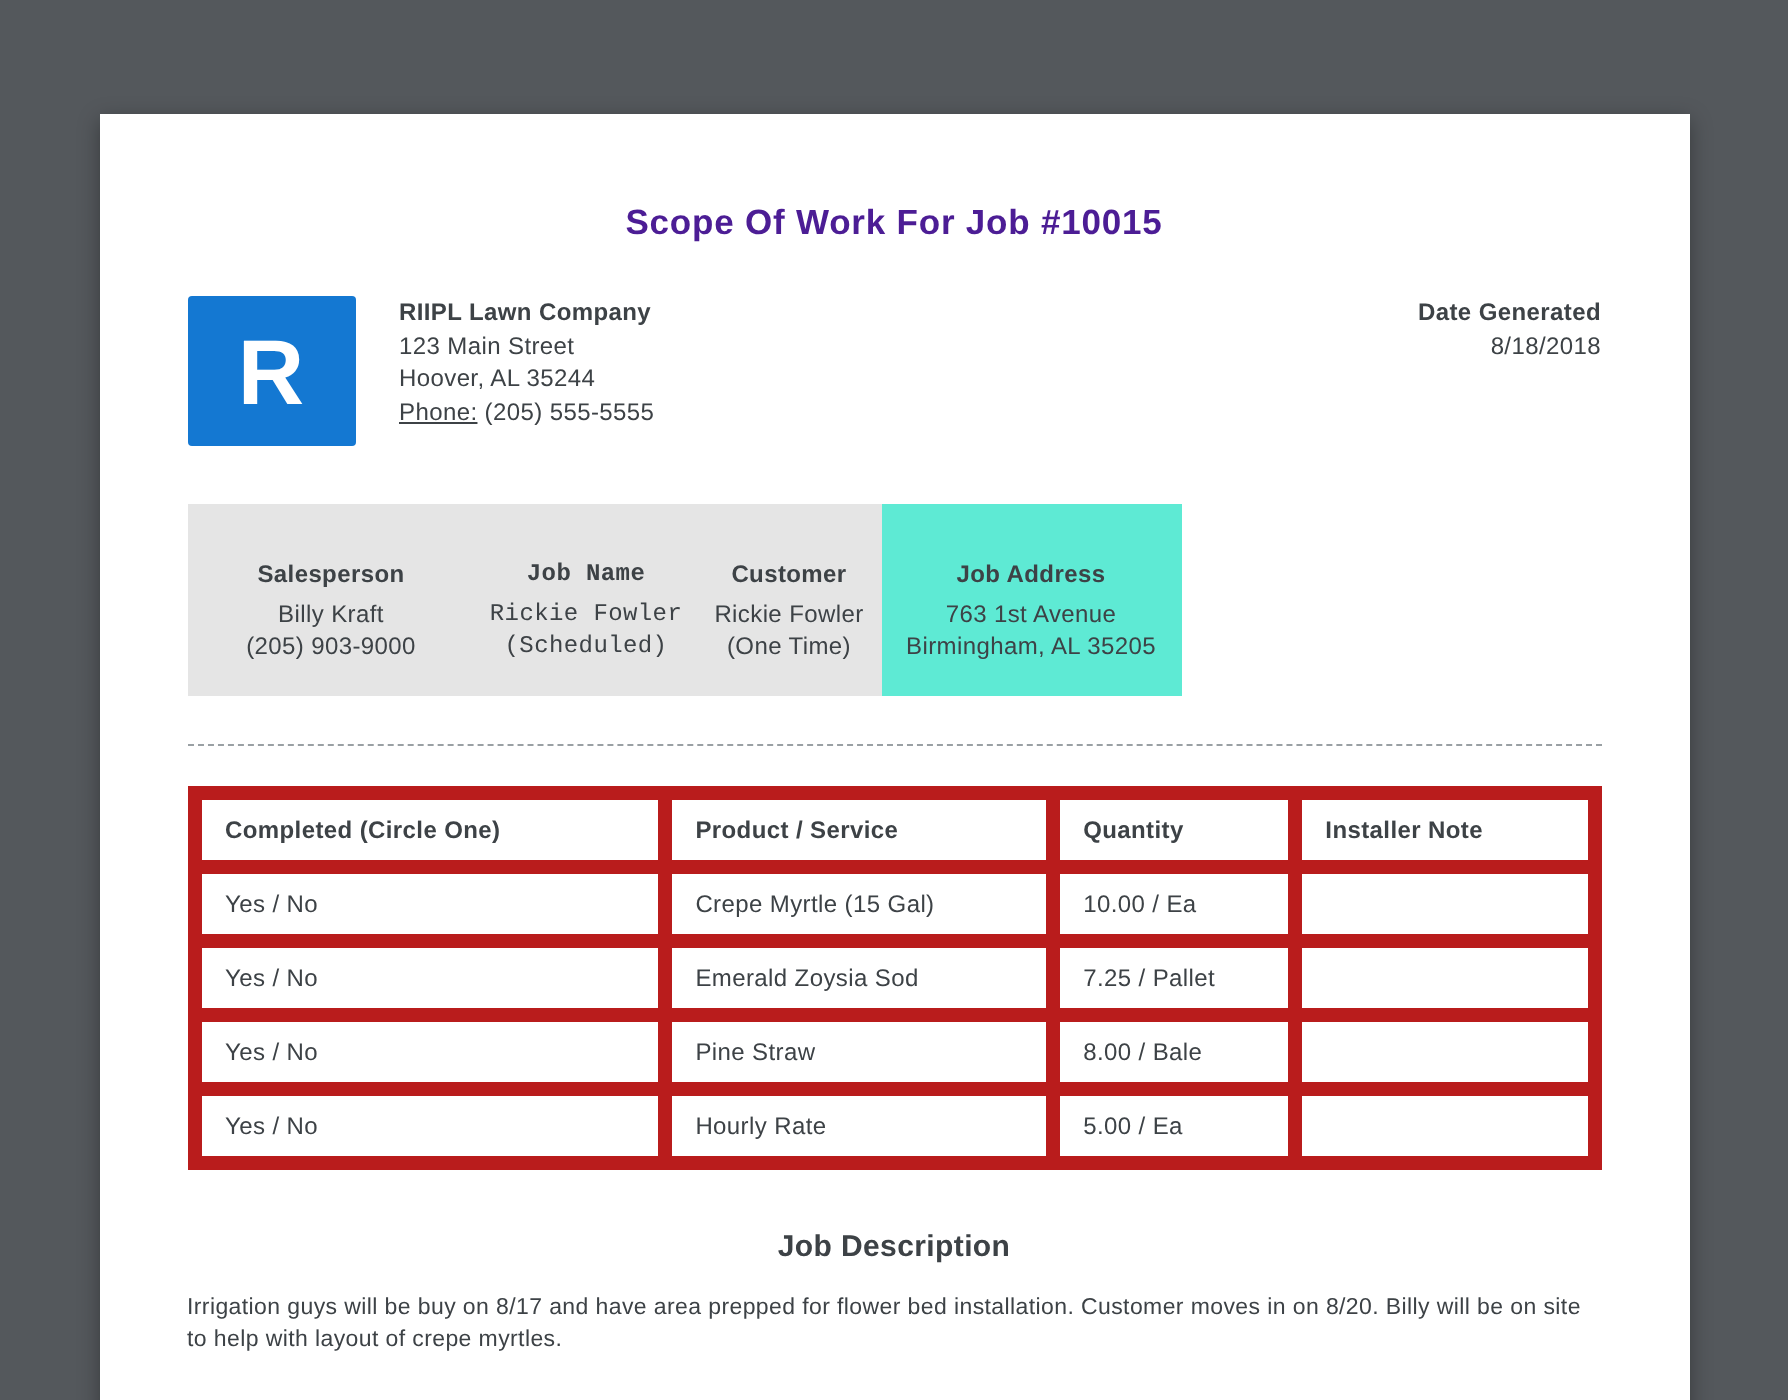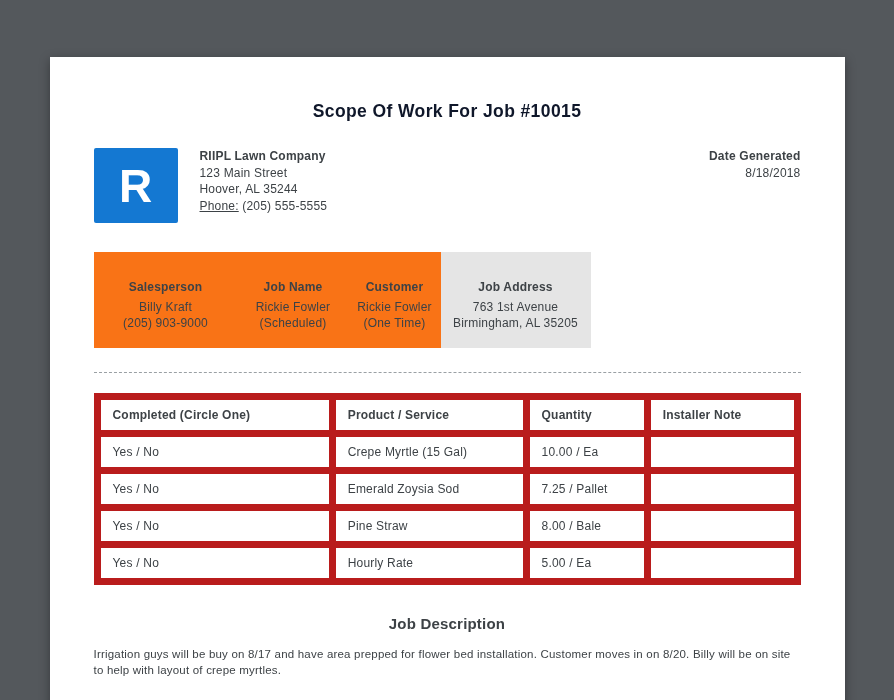--- a/index.html
+++ b/index.html
@@ -14,21 +14,21 @@
     min-height: 643px;
     margin: 57px auto 0;
     background: #ffffff;
     padding: 44px 44px 60px;
     box-shadow: 0 3px 10px rgba(0,0,0,0.35);
   }
   .doc-title {
     text-align: center;
     font-size: 17.5px;
     letter-spacing: 0.4px;
-    color: #0f172a;
+    color: #4c1d95;
     font-weight: 600;
     margin-bottom: 26px;
   }
   .header-row {
     display: flex;
     justify-content: space-between;
     align-items: flex-start;
   }
   .header-left { display: flex; align-items: flex-start; }
   .logo-box {
@@ -46,31 +46,31 @@
   .company-info { margin-left: 22px; font-size: 12px; line-height: 16.5px; letter-spacing: 0.2px; }
   .company-name { font-weight: bold; }
   .phone-label { text-decoration: underline; }
   .meta-block { text-align: right; font-size: 12px; line-height: 16.5px; letter-spacing: 0.2px; }
   .meta-label { font-weight: bold; text-align: center; }
   .meta-group2 { margin-top: 12px; }
   .lot-value { font-size: 11px; }
 
   .info-band { margin-top: 29px; display: flex; height: 96px; width: 497px; }
   .band-cell {
-    background: #f97316;
+    background: #e5e5e5;
     text-align: center;
     padding-top: 27px;
     font-size: 12px;
     line-height: 16.5px;
     letter-spacing: 0.2px;
   }
   .band-cell.c1 { width: 144px; }
-  .band-cell.c2 { width: 111px; }
+  .band-cell.c2 { width: 111px; font-family: Liberation Mono, monospace; }
   .band-cell.c3 { width: 92px; }
-  .band-cell.c4 { width: 150px; background: #e5e5e5; }
+  .band-cell.c4 { width: 150px; background: #5eead4; }
   .band-label { font-weight: bold; margin-bottom: 3px; }
 
   .dashed-sep { margin-top: 24px; border-top: 1px dashed #9aa0a4; height: 0; }
 
   table.work-table {
     margin-top: 20px;
     width: 100%;
     border-collapse: collapse;
     font-size: 12px;
     letter-spacing: 0.2px;

